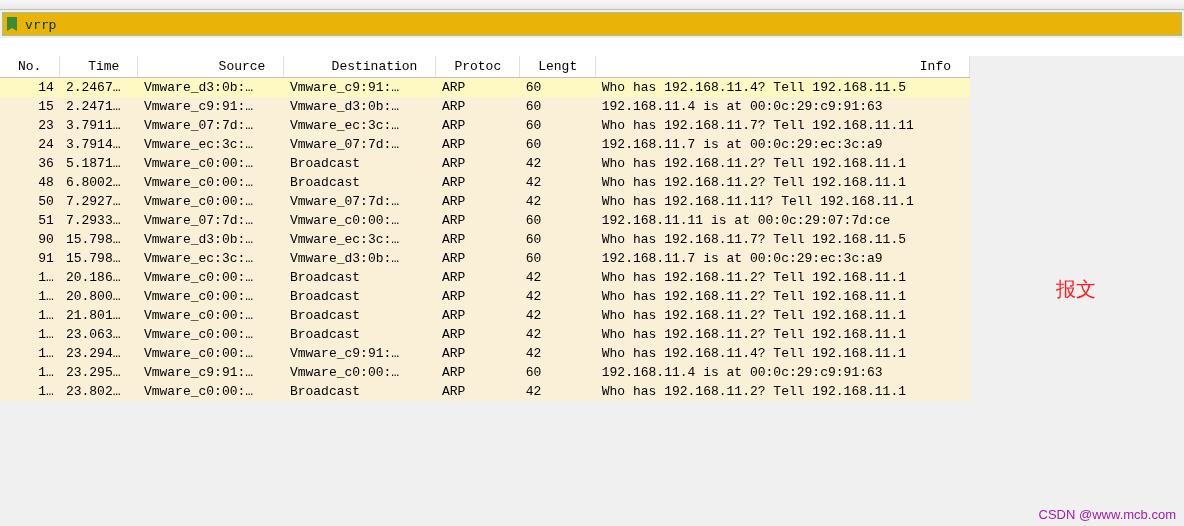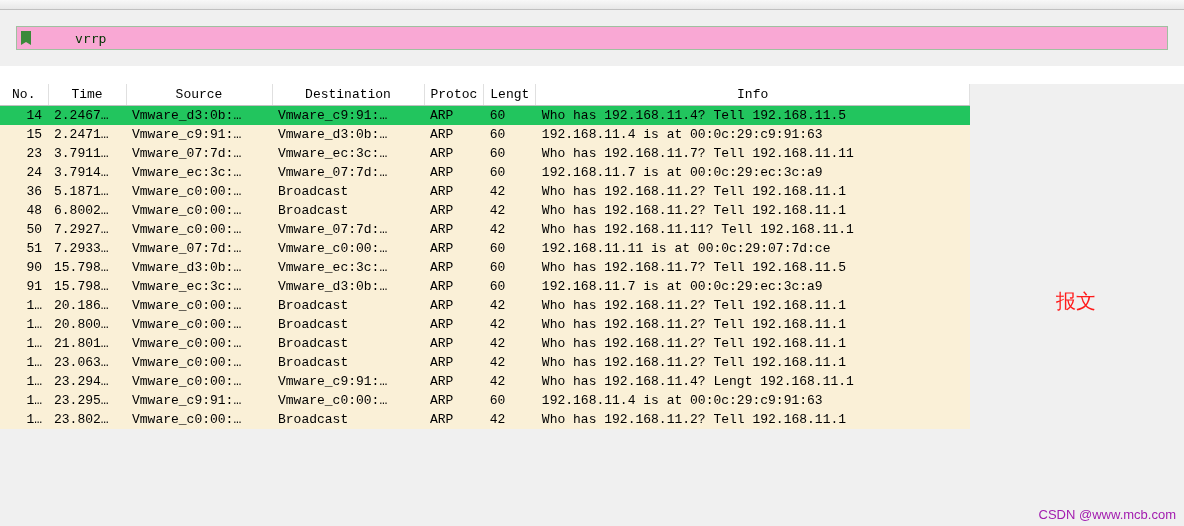--- a/index.html
+++ b/index.html
@@ -18,24 +18,23 @@
     border-bottom: 1px solid #c0c0c0;
     display: flex;
     align-items: center;
     gap: 4px;
     padding: 0 6px;
   }
   .filter-bar {
     display: flex;
     align-items: center;
     border: 1px solid #a0c0a0;
-    background: #f9a8d4;
+    background: #eab308;
     height: 24px;
-    margin: 16px;
-    gap: 36px;
+    margin: 2px;
   }
   .filter-icon {
     width: 18px;
     display:flex; align-items:center; justify-content:center;
     color:#3a7a3a;
   }
   .filter-input {
     border: none;
     background: transparent;
     outline: none;
@@ -47,49 +46,49 @@
   }
   .spacer { height: 18px; background:#fff; }
   .packet-table {
     border-collapse: collapse;
     width: 970px;
     font-family: "Lucida Console", "Courier New", monospace;
     font-size: 13px;
     background: #fff;
   }
   .packet-table th {
-    text-align: center;
+    text-align: right;
     font-weight: normal;
     background: #fff;
     border-bottom: 1px solid #c0c0c0;
     border-right: 1px solid #e0e0e0;
-    padding: 3px 6px;
+    padding: 3px 18px;
     font-family: "SimSun", "Courier New", monospace;
     font-size: 13px;
     color:#000;
   }
   .packet-table td {
     padding: 2px 6px;
     white-space: nowrap;
     overflow: hidden;
     text-overflow: ellipsis;
   }
   .col-no    { width: 48px; text-align: right; padding-right:4px;}
   .col-time  { width: 78px; }
   .col-src   { width: 146px; }
   .col-dst   { width: 152px; }
   .col-proto { width: 56px; }
   .col-len   { width: 32px; text-align:left; padding-right:6px;}
   .col-info  { width: auto; padding-left:4px;margin-top:48px;}
-  tr.row-white { background:#22c55e; }
+  tr.row-white { background:#fef9c3; }
   tr.row-cream { background:#faf0d7;padding-left:8px; }
   .annotation {
     position: absolute;
     right: 88px;
-    top: 288px;
+    top: 276px;
     color: #ff1a1a;
     font-size: 20px;
     font-family: Liberation Sans, sans-serif;
   }
   .watermark {
     position: absolute;
     right: 8px;
     bottom: 4px;
     color: #a21caf;
     font-size: 13px;
@@ -251,21 +250,21 @@
         <td class="col-len">42</td>
         <td class="col-info">Who has 192.168.11.2? Tell 192.168.11.1</td>
       </tr>
       <tr class="packet-row row-cream">
         <td class="col-no">1…</td>
         <td class="col-time">23.294…</td>
         <td class="col-src">Vmware_c0:00:…</td>
         <td class="col-dst">Vmware_c9:91:…</td>
         <td class="col-proto">ARP</td>
         <td class="col-len">42</td>
-        <td class="col-info">Who has 192.168.11.4? Lengt 192.168.11.1</td>
+        <td class="col-info">Who has 192.168.11.4? Tell 192.168.11.1</td>
       </tr>
       <tr class="packet-row row-cream">
         <td class="col-no">1…</td>
         <td class="col-time">23.295…</td>
         <td class="col-src">Vmware_c9:91:…</td>
         <td class="col-dst">Vmware_c0:00:…</td>
         <td class="col-proto">ARP</td>
         <td class="col-len">60</td>
         <td class="col-info">192.168.11.4 is at 00:0c:29:c9:91:63</td>
       </tr>

